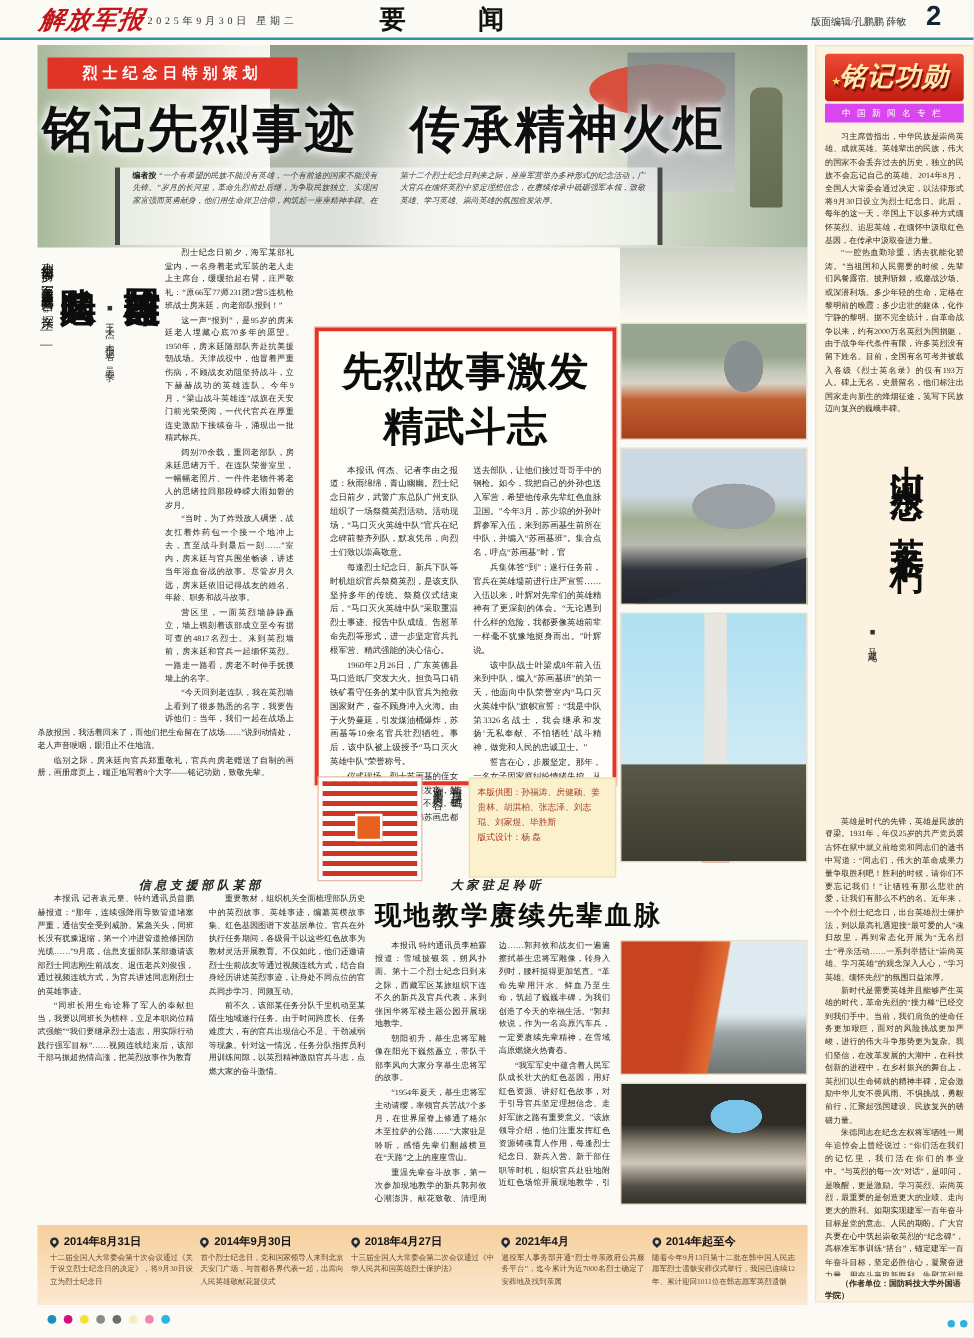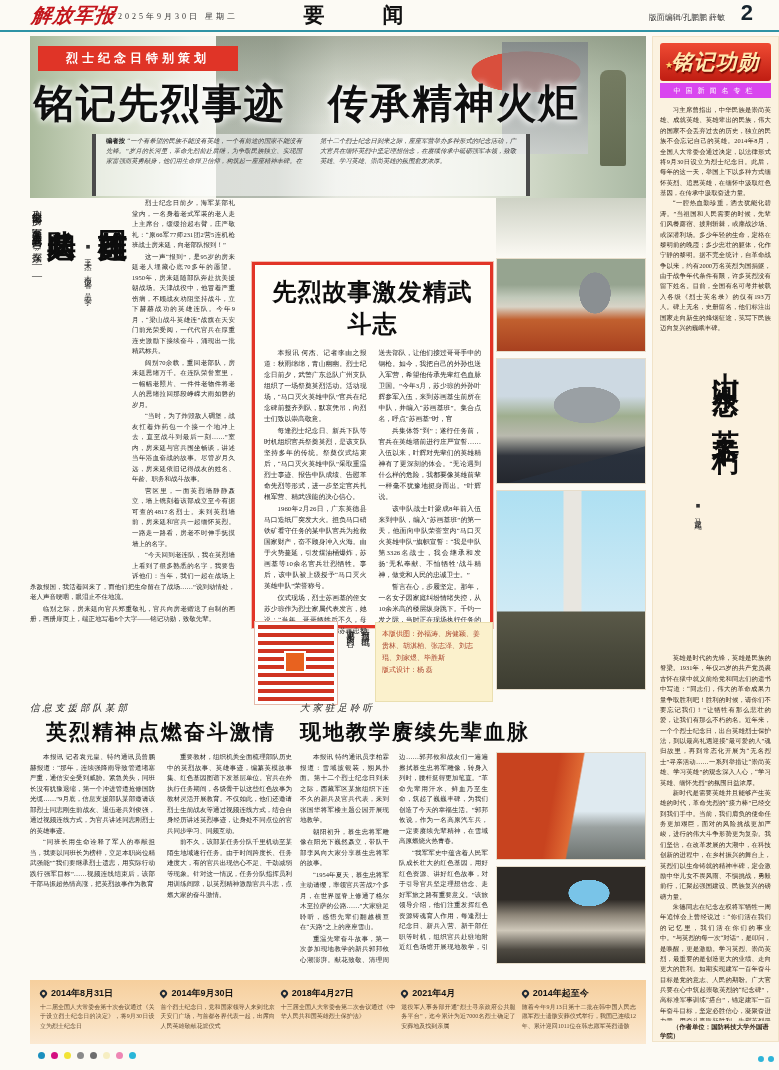--- a/index.html
+++ b/index.html
@@ -49,21 +49,21 @@
             padding:4px 4px 0 0;box-sizing:border-box;}
   .lt-kicker{font-size:10px;color:#111;line-height:1.25;letter-spacing:1px;height:360px;}
   .lt-title{font-size:29px;font-weight:900;color:#0d0d0d;line-height:1.05;
             font-family:"Liberation Sans","DejaVu Sans",sans-serif;padding-top:6px;}
   .lt-byline{font-size:7.5px;color:#333;padding-top:40px;letter-spacing:2px;}
 
   
   .art-center{left:252px;top:262px;width:241px;height:366px;border:3px solid #e23427;
               background:#fffdf8;box-sizing:border-box;padding:7px 9px;box-shadow:0 0 0 1px #f3beb2;}
   .ac-kicker{text-align:center;font-size:12px;font-weight:700;font-style:italic;color:#8a180e;letter-spacing:2px;}
-  .ac-headline{text-align:center;font-size:24px;font-weight:900;color:#0c0c0c;margin:4px 0 7px 0;
+  .ac-headline{text-align:center;font-size:32px;font-weight:900;color:#0c0c0c;margin:4px 0 7px 0;
                letter-spacing:1px;font-family:"Liberation Sans","DejaVu Sans",sans-serif;}
   .ac-cols{column-count:2;column-gap:12px;height:292px;overflow:hidden;}
   .ac-cols p{font-size:6.8px;}
 
   
   .qr-row{left:255px;top:622px;width:238px;height:92px;display:flex;align-items:flex-start;}
   .qr{width:76px;height:76px;background:
       repeating-linear-gradient(0deg,#d03422 0 4px,#fff 4px 8px),
       repeating-linear-gradient(90deg,rgba(208,52,34,.85) 0 4px,rgba(255,255,255,.85) 4px 8px);
       border:3px solid #fff;outline:1px solid #e5b9a9;position:relative;}
@@ -104,21 +104,21 @@
   .sb-txt p{margin:0;text-indent:2em;}
   .sb-intro{margin-top:7px;height:238px;overflow:hidden;}
   .sb-titleblock{height:296px;display:flex;justify-content:center;align-items:flex-start;gap:9px;margin:8px 0 6px 0;}
   .sb-byline{font-size:7.5px;color:#333;padding-top:150px;letter-spacing:2px;}
   .sb-title{font-size:27px;font-weight:900;color:#0d0d0d;letter-spacing:6px;line-height:1;
             font-family:"Liberation Sans","DejaVu Sans",sans-serif;}
   .sb-body{height:368px;overflow:hidden;}
   .sb-foot{font-size:6.4px;color:#33271c;margin-top:2px;text-indent:2em;font-weight:700;}
 
   
-  .kicker-sm{font-size:9.5px;font-style:italic;color:#222;letter-spacing:3px;}
+  .kicker-sm{text-align:center;font-size:9.5px;font-style:italic;color:#222;letter-spacing:3px;font-weight:bold;}
   .bh{text-align:center;font-size:21px;font-weight:900;color:#0d0d0d;letter-spacing:2px;margin:3px 0 6px 0;
       font-family:"Liberation Sans","DejaVu Sans",sans-serif;white-space:nowrap;}
   .art-bl{left:30px;top:702px;width:262px;height:272px;}
   .bl-cols{column-count:2;column-gap:12px;height:220px;overflow:hidden;}
   .art-br{left:300px;top:702px;width:346px;height:272px;}
   .br-headwrap{width:196px;}
   .br-row{display:flex;gap:8px;}
   .br-cols{width:188px;column-count:2;column-gap:10px;height:214px;overflow:hidden;}
   .br-photos{width:150px;display:flex;flex-direction:column;gap:6px;}
   .phb1{height:108px;background:
@@ -244,21 +244,20 @@
     <div class="sb-body sb-txt">
       <p>英雄是时代的先锋，英雄是民族的脊梁。1931年，年仅25岁的共产党员裘古怀在狱中就义前给党和同志们的遗书中写道：“同志们，伟大的革命成果力量争取胜利吧！胜利的时候，请你们不要忘记我们！”让牺牲有那么悲壮的爱，让我们有那么不朽的名。近年来，一个个烈士纪念日，出台英雄烈士保护法，到以最高礼遇迎接“最可爱的人”魂归故里，再到常态化开展为“无名烈士”寻亲活动……一系列举措让“崇尚英雄、学习英雄”的观念深入人心，“学习英雄、缅怀先烈”的氛围日益浓厚。</p>
       <p>新时代是需要英雄并且能够产生英雄的时代，革命先烈的“接力棒”已经交到我们手中。当前，我们肩负的使命任务更加艰巨，面对的风险挑战更加严峻，进行的伟大斗争形势更为复杂。我们坚信，在改革发展的大潮中，在科技创新的进程中，在乡村振兴的舞台上，英烈们以生命铸就的精神丰碑，定会激励中华儿女不畏风雨、不惧挑战，勇毅前行，汇聚起强国建设、民族复兴的磅礴力量。</p>
       <p>朱德同志在纪念左权将军牺牲一周年追悼会上曾经说过：“你们活在我们的记忆里，我们活在你们的事业中。”与英烈的每一次“对话”，是叩问，是唤醒，更是激励。学习英烈、崇尚英烈，最重要的是创造更大的业绩、走向更大的胜利。如期实现建军一百年奋斗目标是党的意志、人民的期盼。广大官兵要在心中筑起崇敬英烈的“纪念碑”，高标准军事训练“搭台”，锚定建军一百年奋斗目标，坚定必胜信心，凝聚奋进力量，用奋斗赢取新胜利，告慰英烈最好的荣光。</p>
     </div>
     <div class="sb-foot">（作者单位：国防科技大学外国语学院）</div>
   </div>
 
   <div class="abs art-bl">
     <div class="kicker-sm">信息支援部队某部</div>
-    <div class="bh">英烈精神点燃奋斗激情</div>
     <div class="bl-cols btxt">
       <p>本报讯 记者袁元皇、特约通讯员曾鹏赫报道：“那年，连续强降雨导致管道堵塞严重，通信安全受到威胁。紧急关头，同班长没有犹豫退缩，第一个冲进管道抢修国防光缆……”9月底，信息支援部队某部邀请该部烈士同志刚生前战友、退伍老兵刘俊强，通过视频连线方式，为官兵讲述同志刚烈士的英雄事迹。</p>
       <p>“同班长用生命诠释了军人的奉献担当，我要以同班长为榜样，立足本职岗位精武强能”“我们要继承烈士遗志，用实际行动践行强军目标”……视频连线结束后，该部干部马振超热情高涨，把英烈故事作为教育</p>
       <p>重要教材，组织机关全面梳理部队历史中的英烈故事、英雄事迹，编纂英模故事集、红色基因图谱下发基层单位。官兵在外执行任务期间，各级骨干以这些红色故事为教材灵活开展教育。不仅如此，他们还邀请烈士生前战友等通过视频连线方式，结合自身经历讲述英烈事迹，让身处不同点位的官兵同步学习、同频互动。</p>
       <p>前不久，该部某任务分队千里机动至某陌生地域遂行任务。由于时间跨度长、任务难度大，有的官兵出现信心不足、干劲减弱等现象。针对这一情况，任务分队指挥员利用训练间隙，以英烈精神激励官兵斗志，点燃大家的奋斗激情。</p>
     </div>
   </div>
 
   <div class="abs art-br">
     <div class="br-headwrap">

